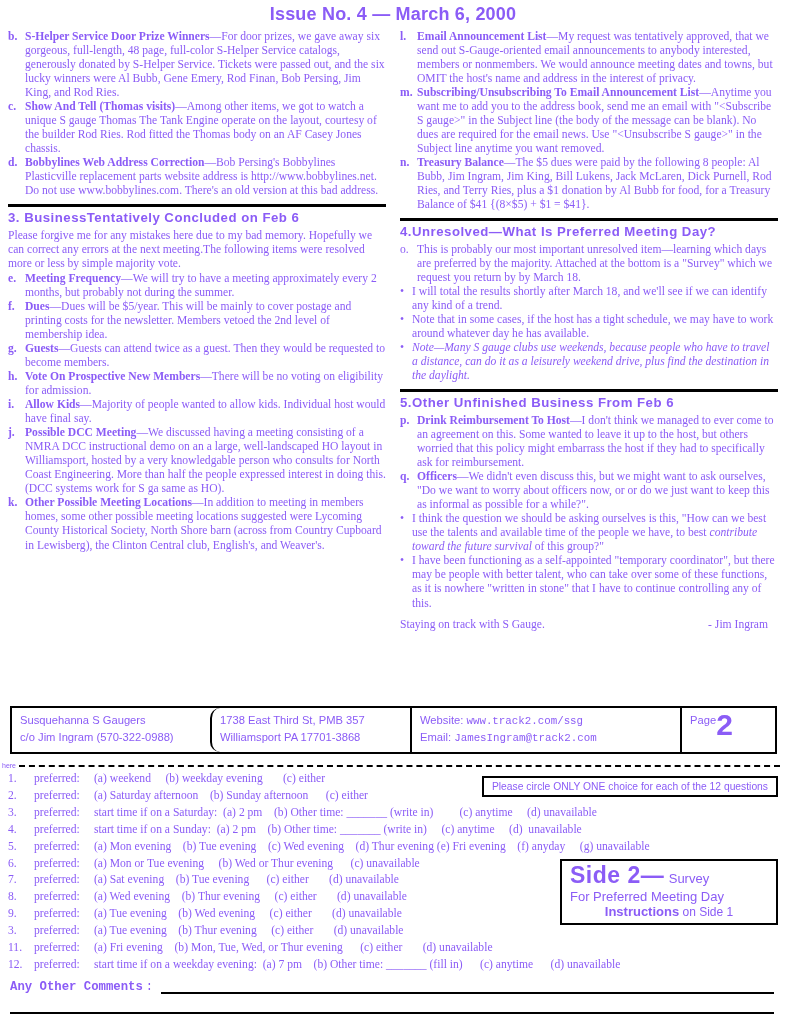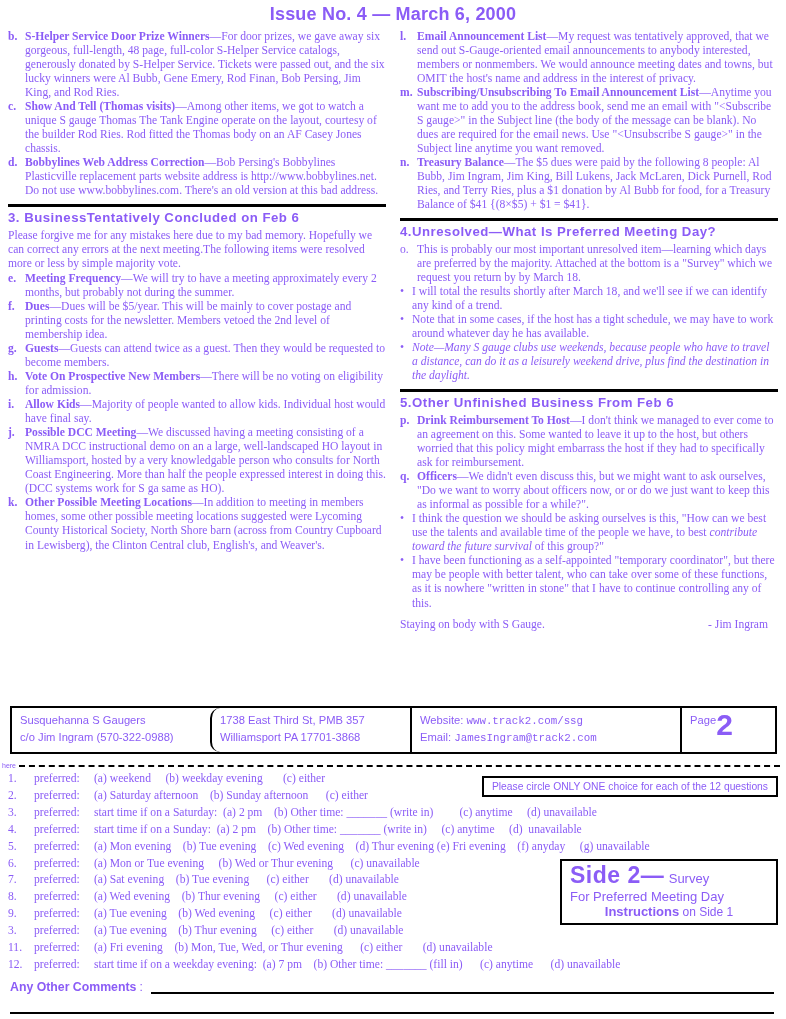--- a/index.html
+++ b/index.html
@@ -50,21 +50,21 @@
 
   .notice-box{position:absolute;top:16px;right:8px;border:2px solid #000;font-family:"Liberation Sans",sans-serif;font-size:10.3px;padding:3px 8px;background:#fff;}
 
   .side2-box{position:absolute;top:99px;right:8px;width:198px;border:2px solid #000;padding:1px 8px 4px;background:#fff;font-family:"Liberation Sans",sans-serif;}
   .side2-l1 .big{font-size:23px;font-weight:700;letter-spacing:.5px;}
   .side2-l1 .suffix{font-size:13px;}
   .side2-l2{font-size:13px;}
   .side2-l3{font-size:12px;text-align:center;}
   .side2-l3 b{font-size:13px;}
 
-  .comments{display:flex;align-items:flex-end;margin:4px 12px 0 10px;font-family:Liberation Sans, sans-serif;}
+  .comments{display:flex;align-items:flex-end;margin:4px 12px 0 10px;font-family:Liberation Mono, monospace;}
   .comments-label{font-weight:700;font-size:12.3px;white-space:nowrap;}
   .comments-colon{margin:0 8px 0 3px;font-size:12px;}
   .comments-fill{flex:1;border-bottom:2px solid #000;height:14px;}
   .comments-line2{margin:18px 12px 0 10px;border-bottom:2px solid #000;height:0;}
 </style>
 </head>
 <body>
 
 <div class="page">
 
@@ -168,21 +168,21 @@
           <span class="bchar">•</span>
           <span class="btext"><span>I think the question we should be asking ourselves is this, "How can we best use the talents and available time of the people we have, to best </span><i>contribute toward the future survival</i><span> of this group?"</span></span>
         </div>
         <div class="bullet">
           <span class="bchar">•</span>
           <span class="btext">I have been functioning as a self-appointed "temporary coordinator", but there may be people with better talent, who can take over some of these functions, as it is nowhere "written in stone" that I have to continue controlling any of this.</span>
         </div>
       </div>
 
       <div class="closing">
-        <span>Staying on body with S Gauge.</span>
+        <span>Staying on track with S Gauge.</span>
         <span>- Jim Ingram</span>
       </div>
     </div>
   </div>
 
   <div class="addr">
     <div class="addr-cell ac1">
       <div>Susquehanna S Gaugers</div>
       <div>c/o Jim Ingram (570-322-0988)</div>
     </div>

